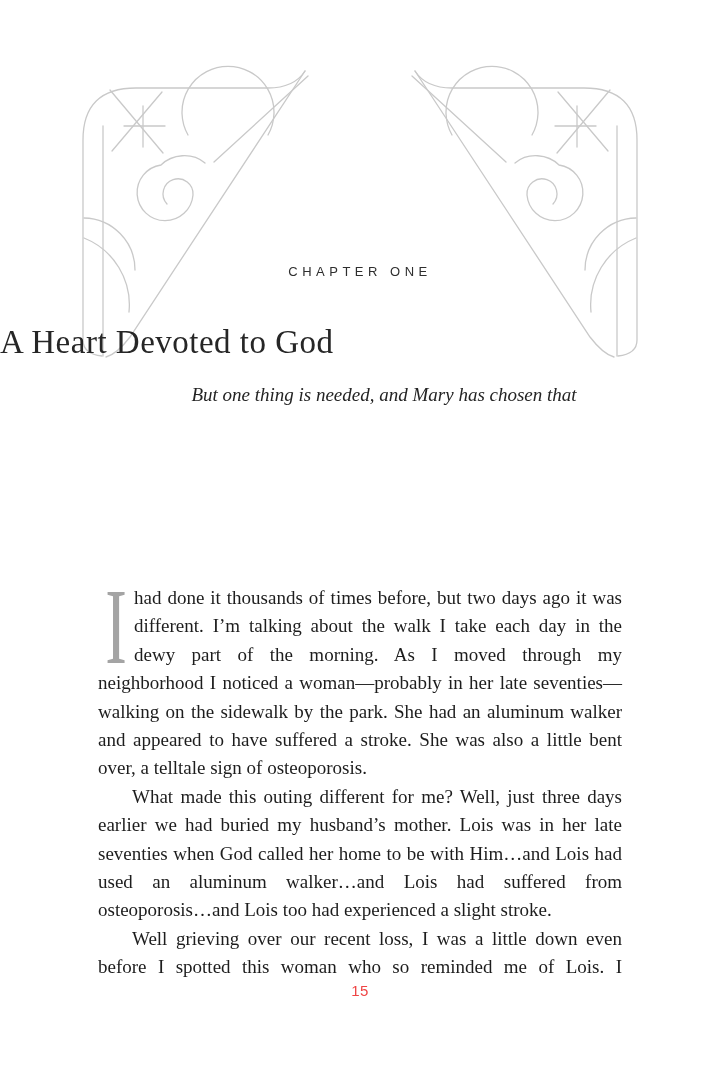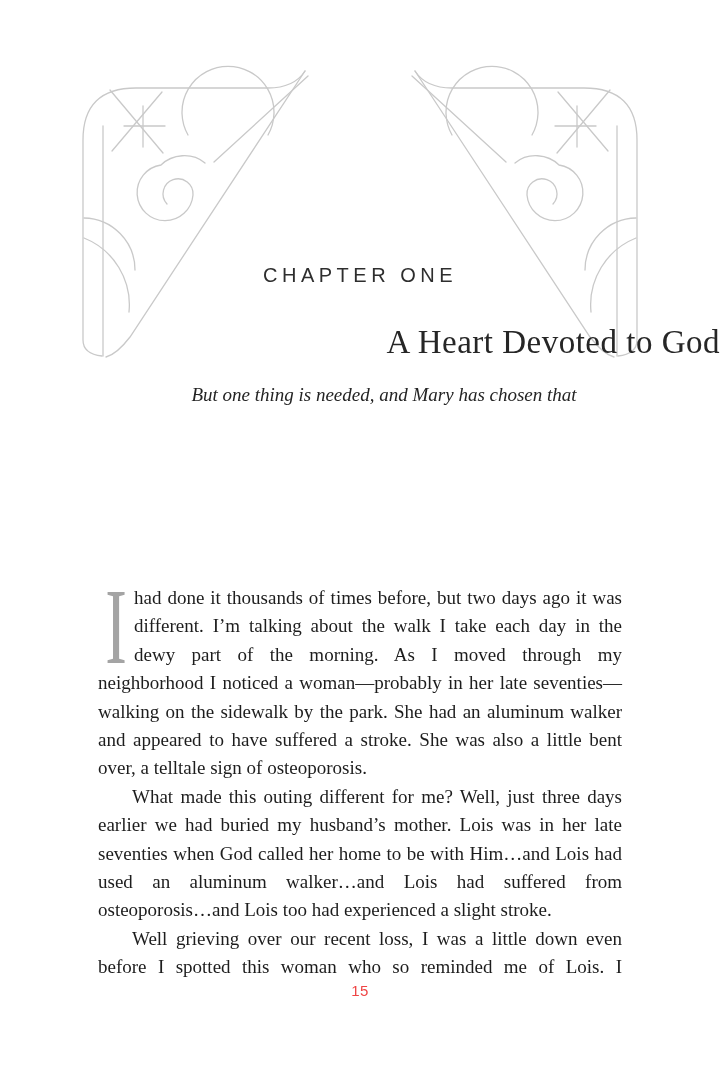--- a/index.html
+++ b/index.html
@@ -14,26 +14,26 @@
   
   .ornament{position:absolute;top:62px;width:237px;height:300px;}
   .ornament-left{left:72px;}
   .ornament-right{left:411px;transform:scaleX(-1);}
   .ornament svg{display:block;width:100%;height:100%;}
 
   .chapter-label{
     position:absolute;top:264px;left:0;width:100%;
     text-align:center;
     font-family:"Liberation Sans", sans-serif;
-    font-size:20px;letter-spacing:4.5px;
+    font-size:13px;letter-spacing:4.5px;
     color:#2e2e2e;
   }
   .page-title{
     position:absolute;top:324px;left:0;width:100%;
-    text-align:right;
+    text-align:left;
     font-size:33px;font-weight:400;
     color:#262626;letter-spacing:0.5px;
   }
   .epigraph{
     position:absolute;top:381px;left:0;width:100%;
     text-align:center;
     font-style:italic;
     font-size:19px;line-height:28px;
     color:#242424;
     padding-left:24px;

